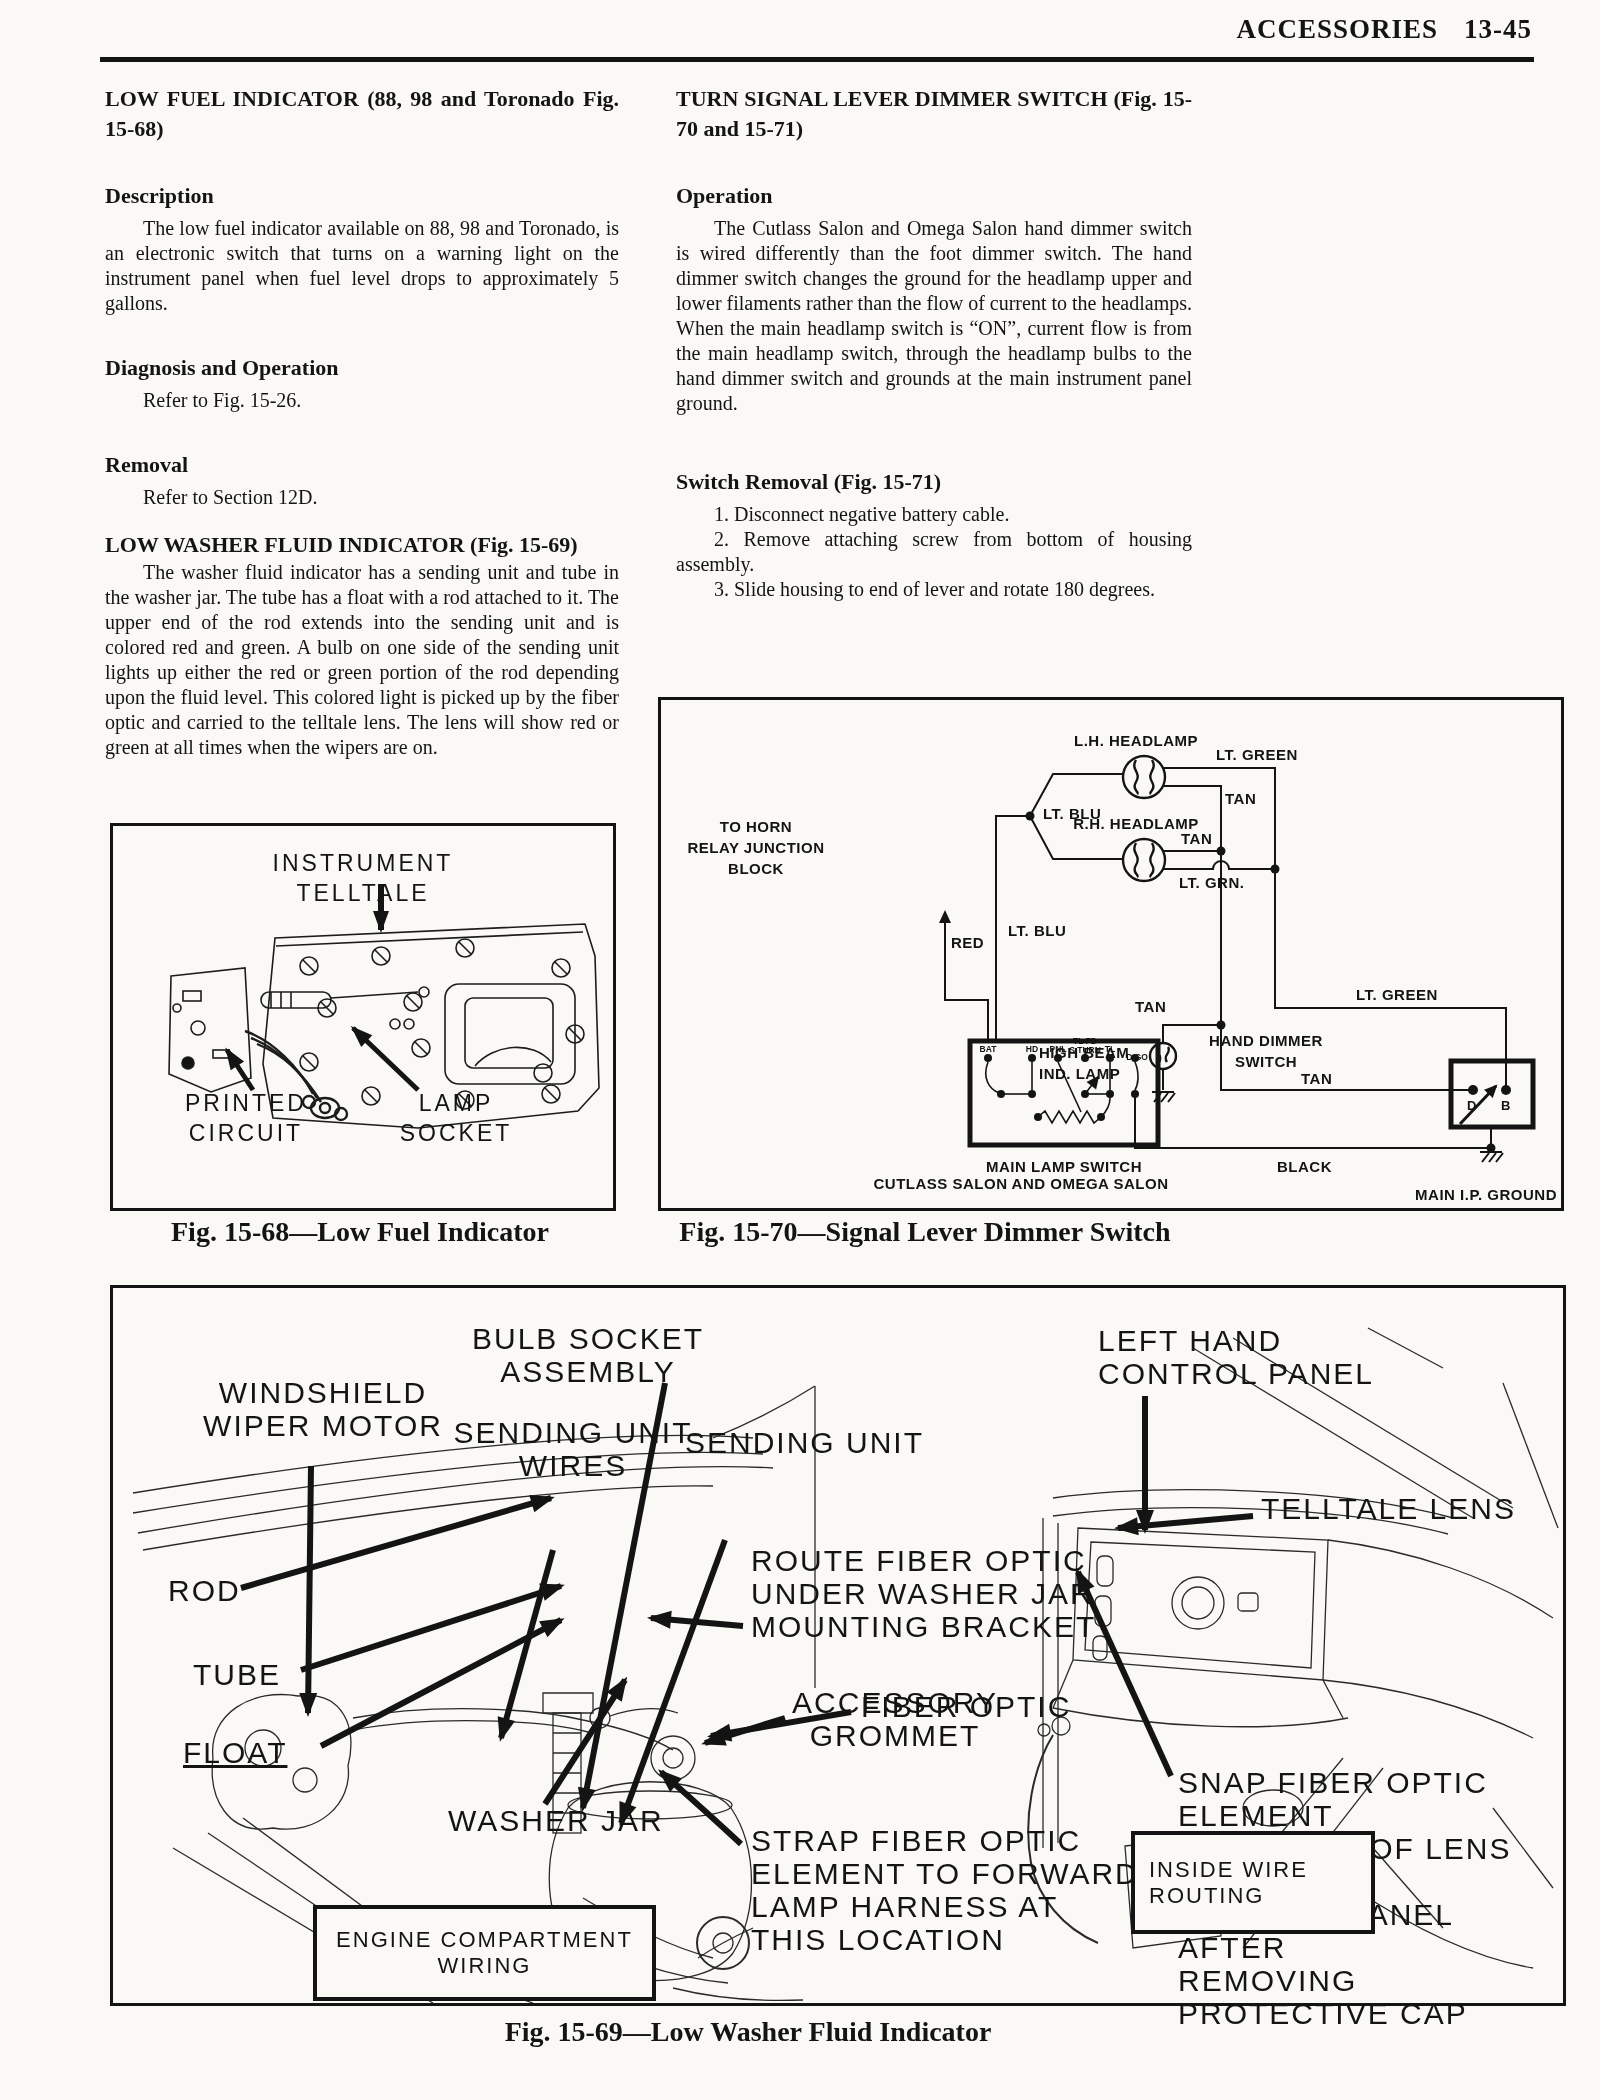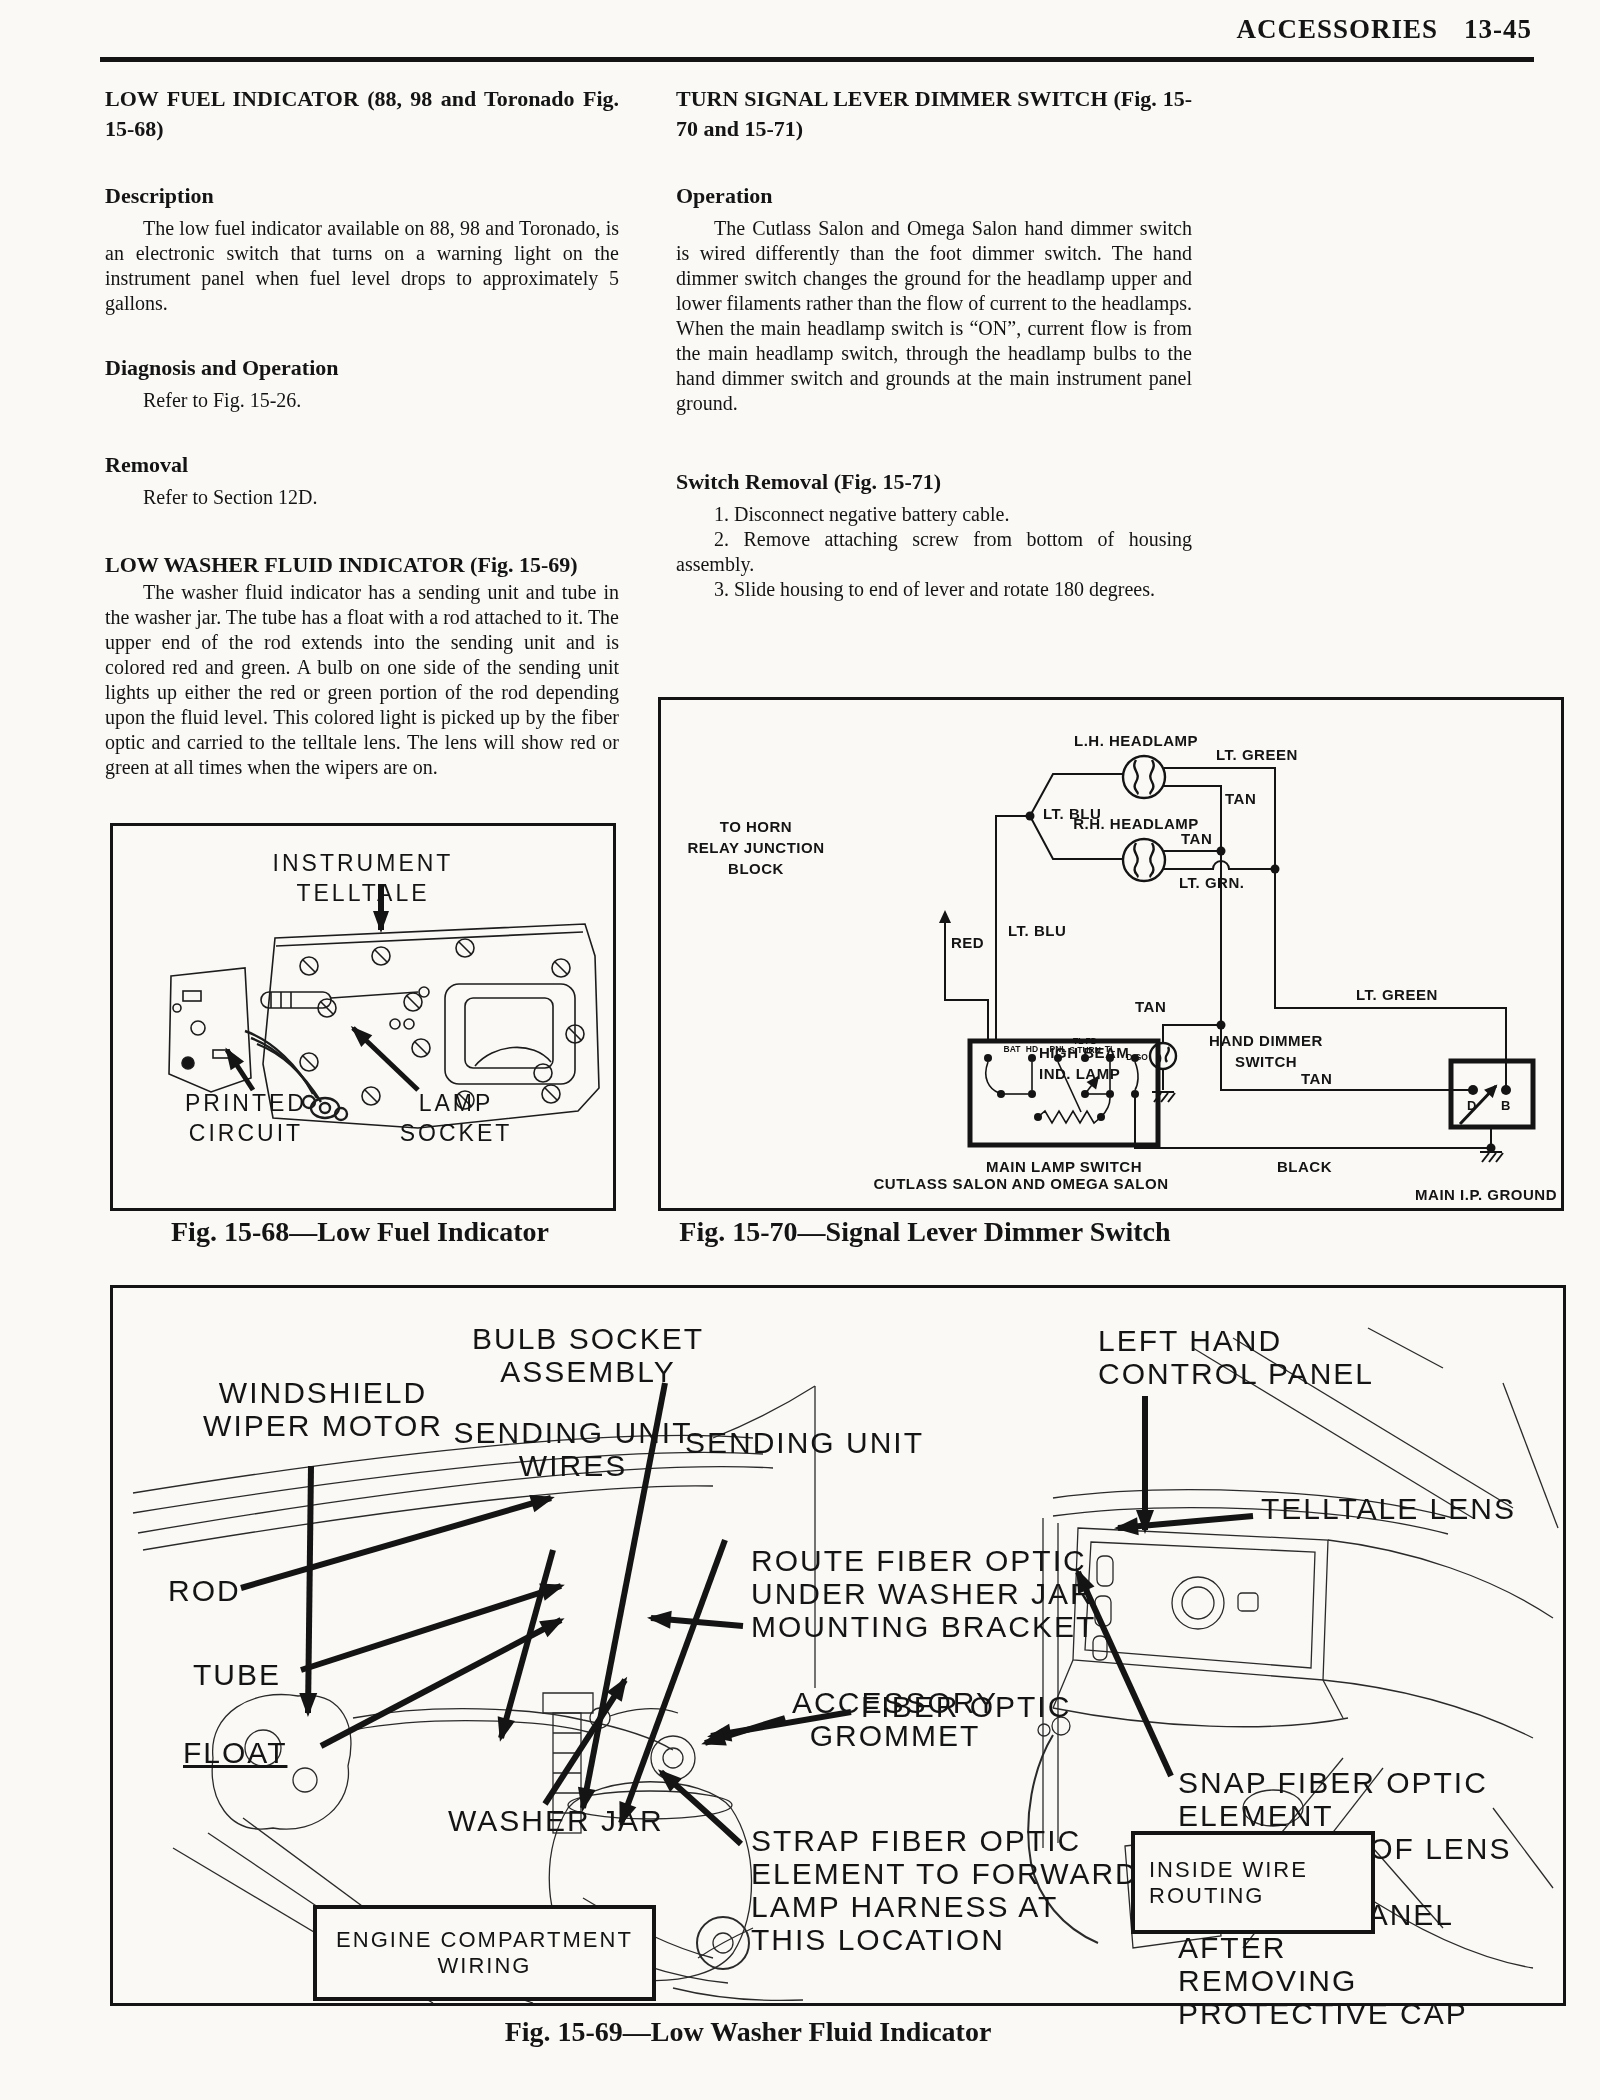--- a/index.html
+++ b/index.html
@@ -6,21 +6,21 @@
   .page{position:relative;width:1600px;height:2100px;background:#faf9f5;color:#141414;overflow:hidden;}
   .runhead{position:absolute;top:14px;left:1000px;width:532px;text-align:right;font-family:"Liberation Serif",serif;font-weight:700;font-size:27px;letter-spacing:1px;}
   .runhead .pg{margin-left:26px;}
   .rule{position:absolute;left:100px;top:57px;width:1434px;height:5px;background:#141414;}
   .col{position:absolute;font-family:"Liberation Serif",serif;font-size:20px;line-height:25px;text-align:justify;}
   .col h2{font-size:22px;line-height:30px;margin:0;text-align:justify;font-weight:700;}
   .col h2.nowrap{white-space:nowrap;}
   .col h3{font-size:22px;line-height:24px;margin:40px 0 8px 0;font-weight:700;}
   .col h3.big-gap{margin-top:54px;}
   .col p{margin:0;text-indent:38px;}
-  .col h2.second{margin-top:40px;}
+  .col h2.second{margin-top:20px;}
   .figbox{position:absolute;border:3px solid #141414;background:#faf9f5;}
   .figbox svg{position:absolute;left:0;top:0;}
   .lab{position:absolute;font-family:"Liberation Sans",sans-serif;color:#141414;white-space:pre-line;}
   .tech{font-size:30px;letter-spacing:2px;line-height:33px;}
   .tech68{font-size:23px;letter-spacing:3px;line-height:30px;}
   .wire{font-size:15px;font-weight:700;letter-spacing:0.5px;line-height:21px;}
   .term{position:absolute;font-family:"Liberation Sans",sans-serif;font-size:8.5px;line-height:8.5px;font-weight:700;text-align:center;white-space:pre-line;letter-spacing:0;}
   .dletter{position:absolute;font-family:"Liberation Sans",sans-serif;font-size:13px;font-weight:700;}
   .caption{position:absolute;font-family:"Liberation Serif",serif;font-weight:700;font-size:28px;text-align:center;}
   .boxedlab{position:absolute;border:4px solid #141414;font-family:"Liberation Sans",sans-serif;font-size:22px;letter-spacing:2px;white-space:pre-line;display:flex;align-items:center;background:#faf9f5;}
@@ -281,21 +281,21 @@
     <div class="lab wire" style="left:378px;top:342px;width:112px;">HIGH BEAM
 IND. LAMP</div>
     <div class="lab wire" style="left:640px;top:368px;">TAN</div>
     <div class="lab wire ctr" style="left:540px;top:330px;width:130px;">HAND DIMMER
 SWITCH</div>
     <div class="lab wire ctr" style="left:309px;top:456px;width:188px;">MAIN LAMP SWITCH</div>
     <div class="lab wire" style="left:616px;top:456px;">BLACK</div>
     <div class="lab wire rt" style="left:710px;top:484px;width:186px;">MAIN I.P. GROUND</div>
     <div class="lab wire ctr" style="left:110px;top:473px;width:500px;">CUTLASS SALON AND OMEGA SALON</div>
 
-    <div class="term" style="left:307px;top:345px;width:40px;padding-left:24px;">BAT</div>
+    <div class="term" style="left:307px;top:345px;width:40px;">BAT</div>
     <div class="term" style="left:351px;top:345px;width:40px;">HD</div>
     <div class="term" style="left:377px;top:345px;width:40px;">PNL</div>
     <div class="term" style="left:404px;top:337px;width:40px;">TL FD
 S TURN</div>
     <div class="term" style="left:433px;top:345px;width:32px;">TL</div>
     <div class="term" style="left:456px;top:345px;width:40px;margin-top:8px;">D GO</div>
     <div class="dletter" style="left:806px;top:398px;">D</div>
     <div class="dletter" style="left:840px;top:398px;">B</div>
   </div>
   <div class="caption" style="left:660px;top:1216px;width:530px;">Fig. 15-70—Signal Lever Dimmer Switch</div>

